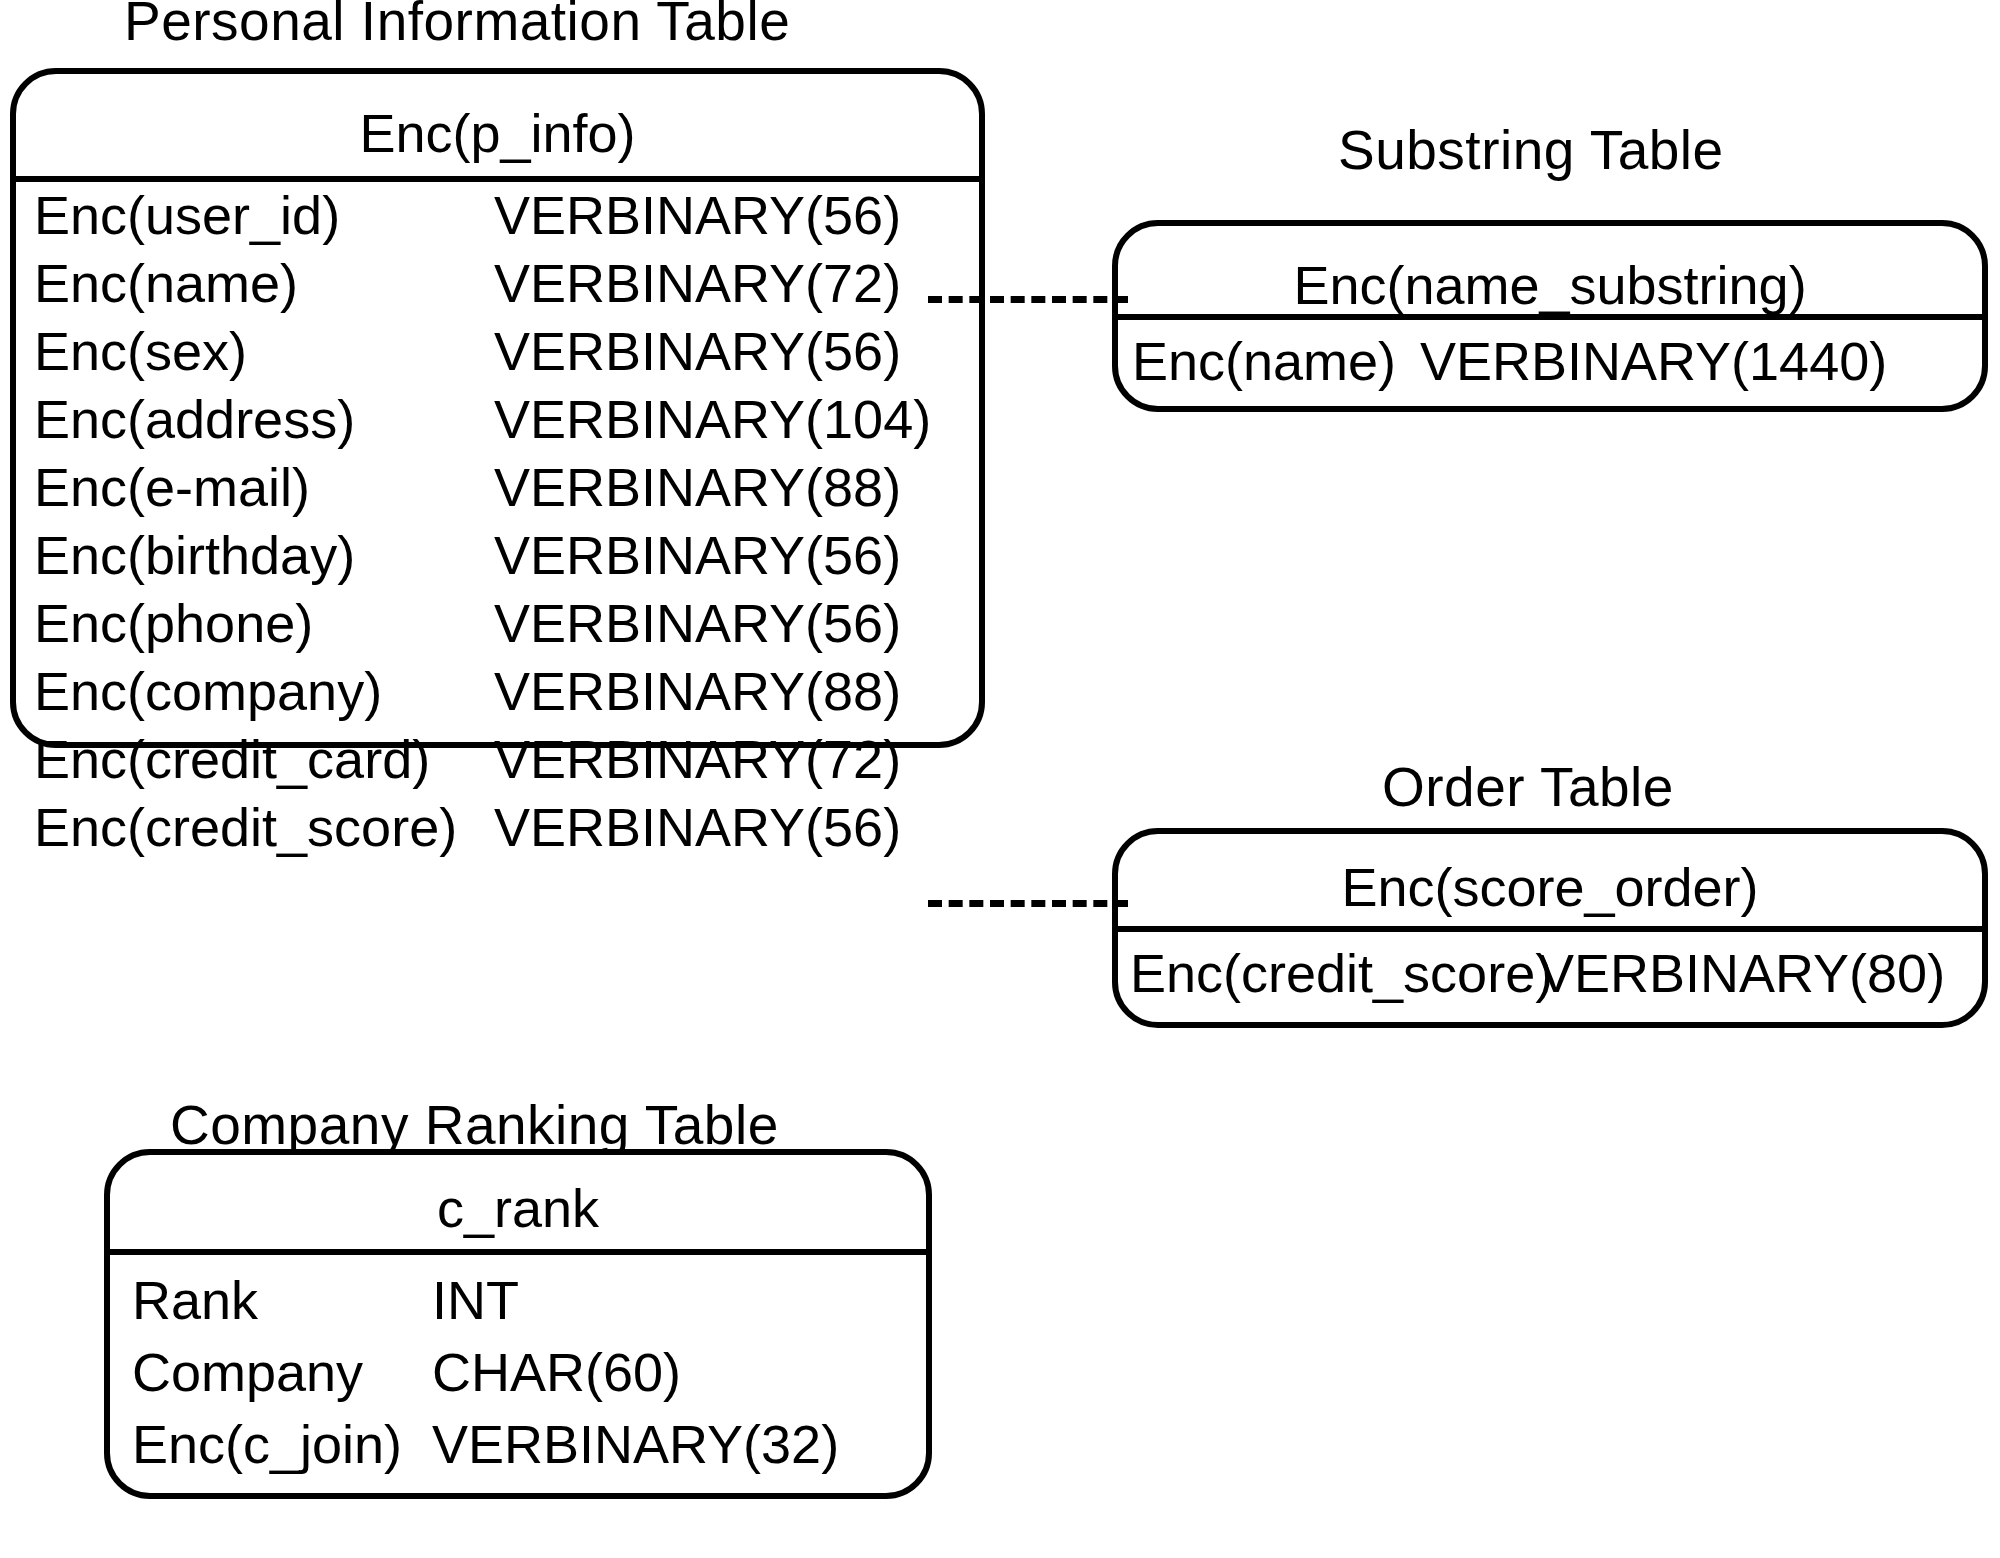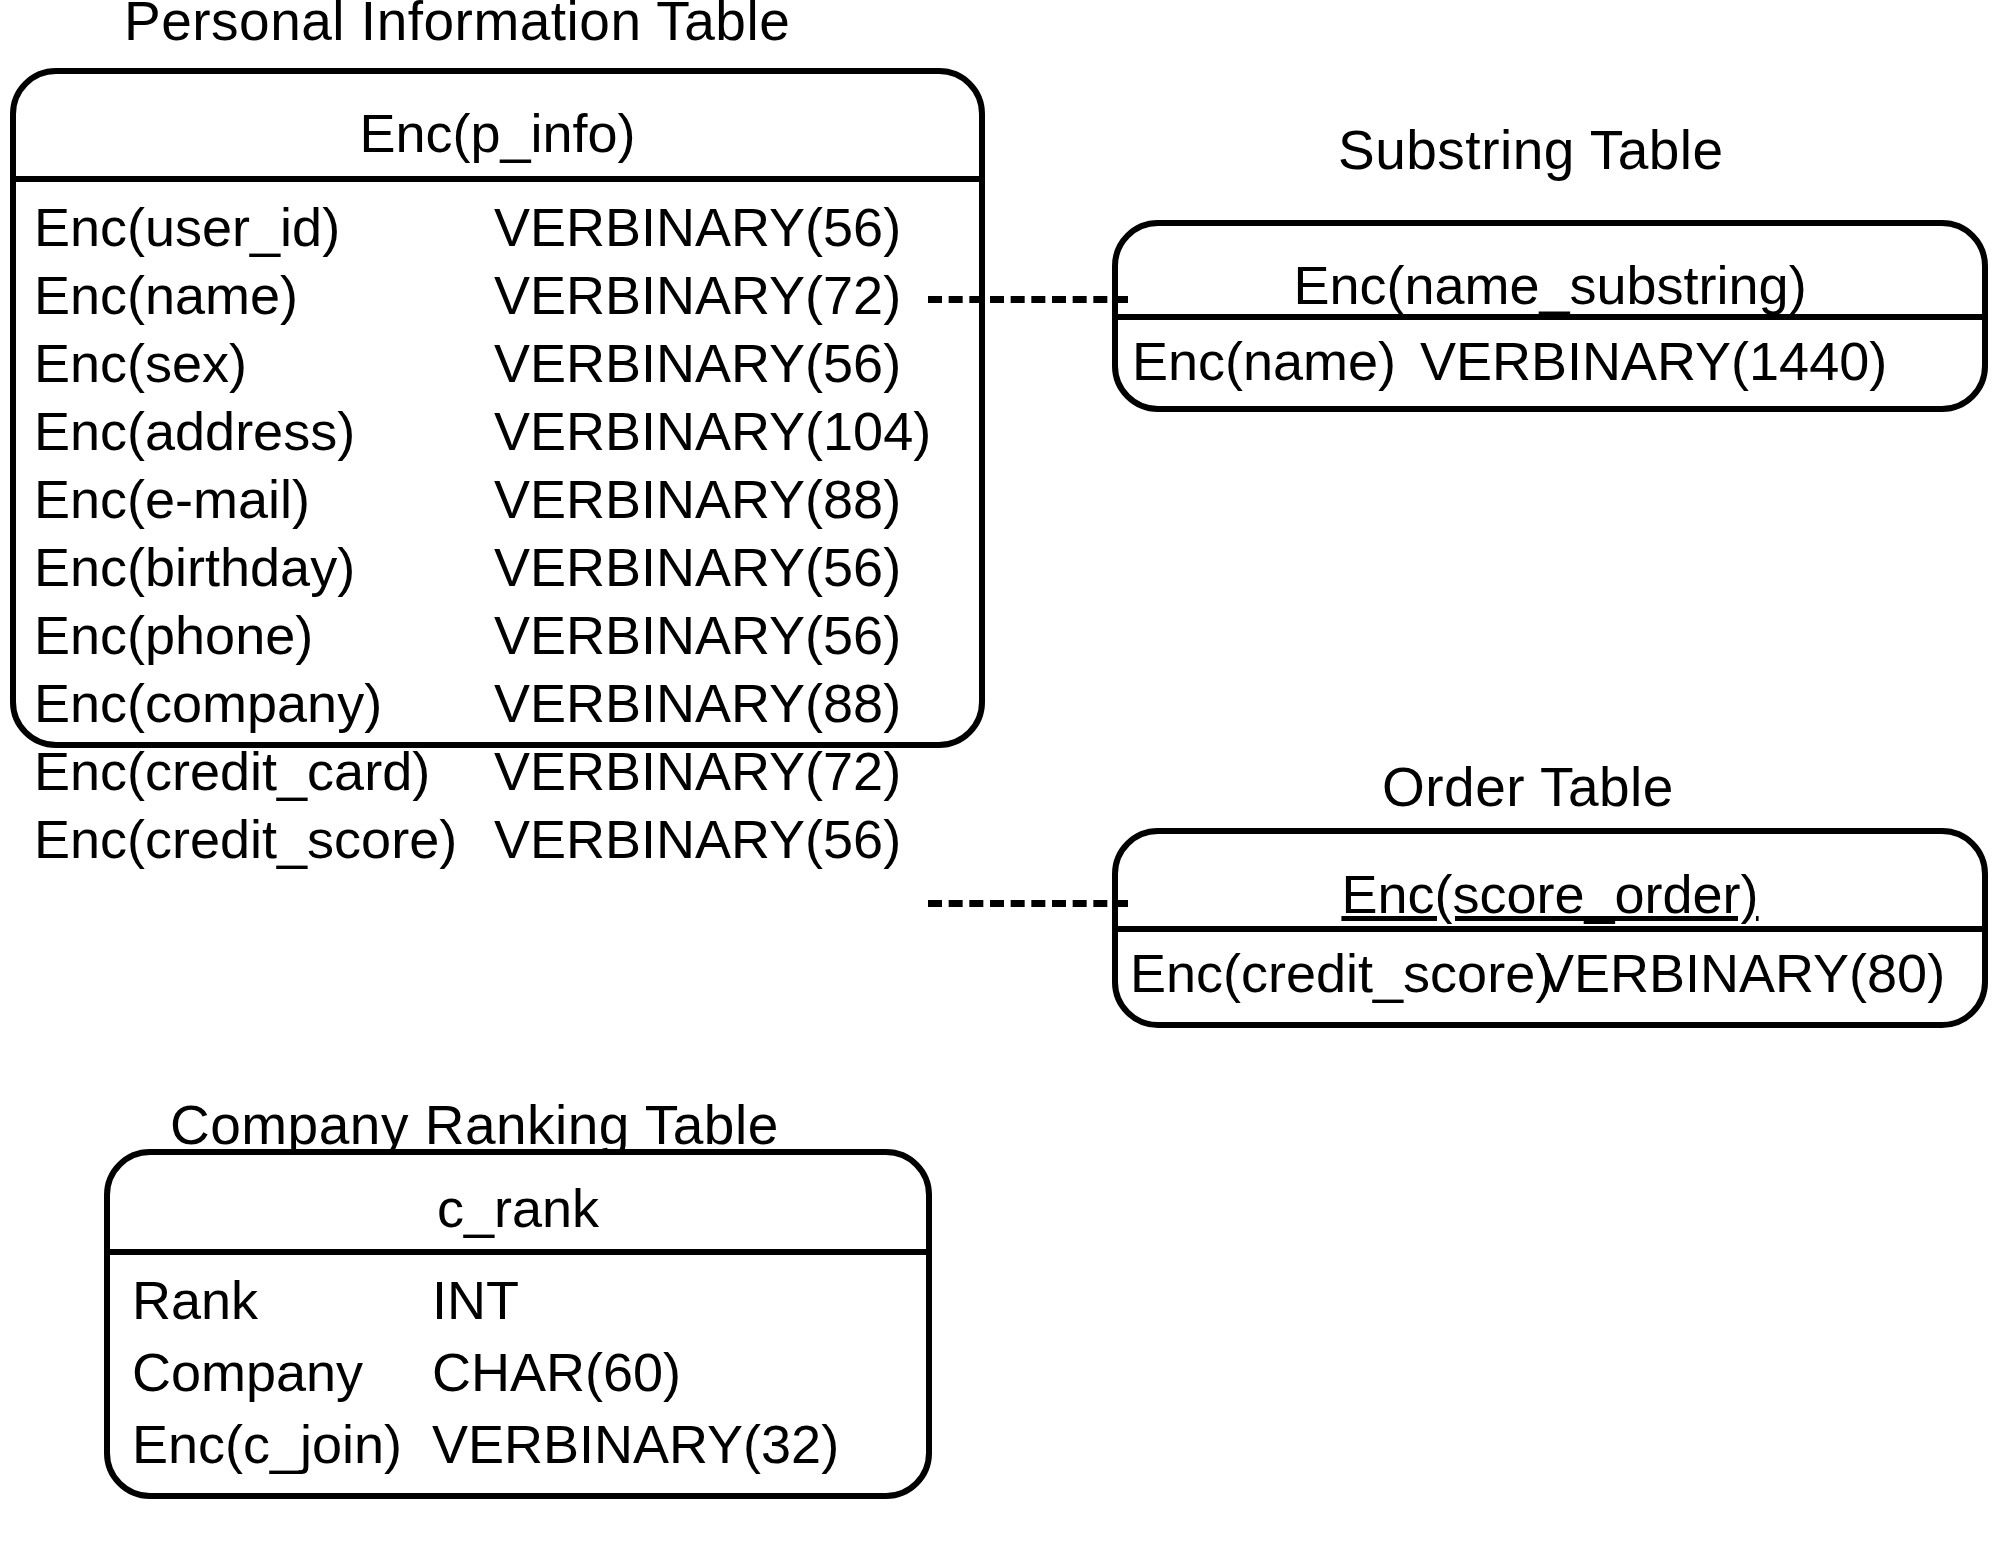--- a/index.html
+++ b/index.html
@@ -69,21 +69,21 @@
 
   
   #pinfo-caption { left: 124px; top: -6px; }
   #pinfo-box {
     left: 10px;
     top: 68px;
     width: 975px;
     height: 680px;
   }
   #pinfo-box .entity-header { height: 108px; padding-top: 32px; text-align: center; }
-  #pinfo-box .entity-body { padding: 18px 0 0 18px; }
+  #pinfo-box .entity-body { padding: 6px 0 0 18px; }
   #pinfo-box .field-row { height: 68px; }
   #pinfo-box .field-name { width: 460px; }
 
   
   #substr-caption { left: 1338px; top: 123px; }
   #substr-box {
     left: 1112px;
     top: 220px;
     width: 876px;
     height: 192px;
@@ -94,21 +94,21 @@
   #substr-box .field-name { width: 288px; }
 
   
   #order-caption { left: 1382px; top: 760px; }
   #order-box {
     left: 1112px;
     top: 828px;
     width: 876px;
     height: 200px;
   }
-  #order-box .entity-header { height: 98px; padding-top: 33px; text-decoration: underline; }
+  #order-box .entity-header { height: 98px; padding-top: 26px; }
   #order-box .entity-body { padding: 14px 0 0 12px; }
   #order-box .field-row { height: 62px; }
   #order-box .field-name { width: 408px; }
 
   
   #crank-caption { left: 170px; top: 1098px; }
   #crank-box {
     left: 86px;
     top: 1149px;
     width: 828px;

